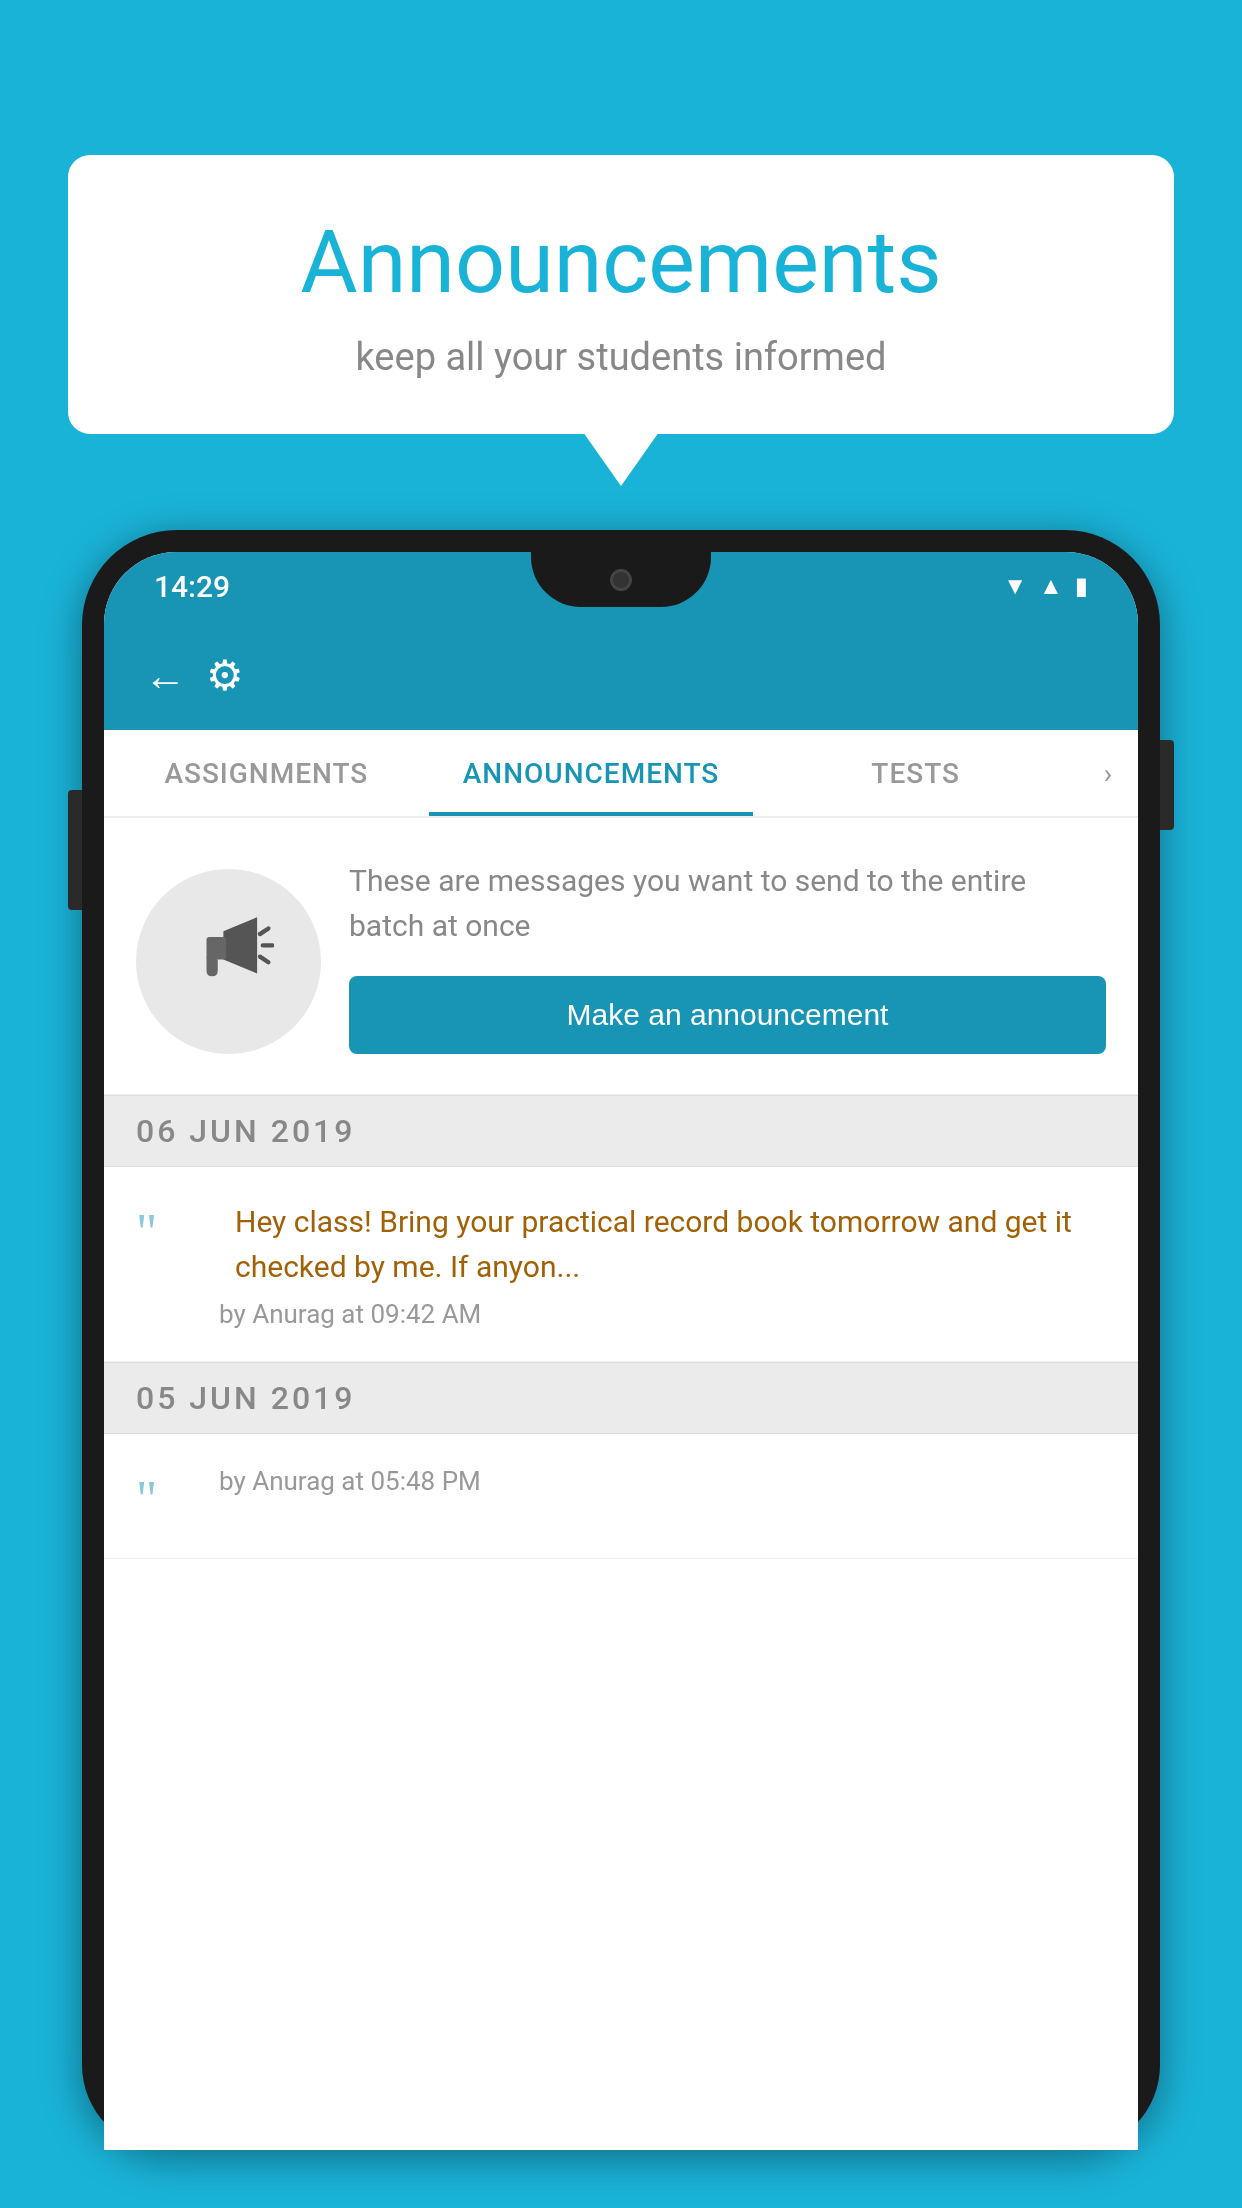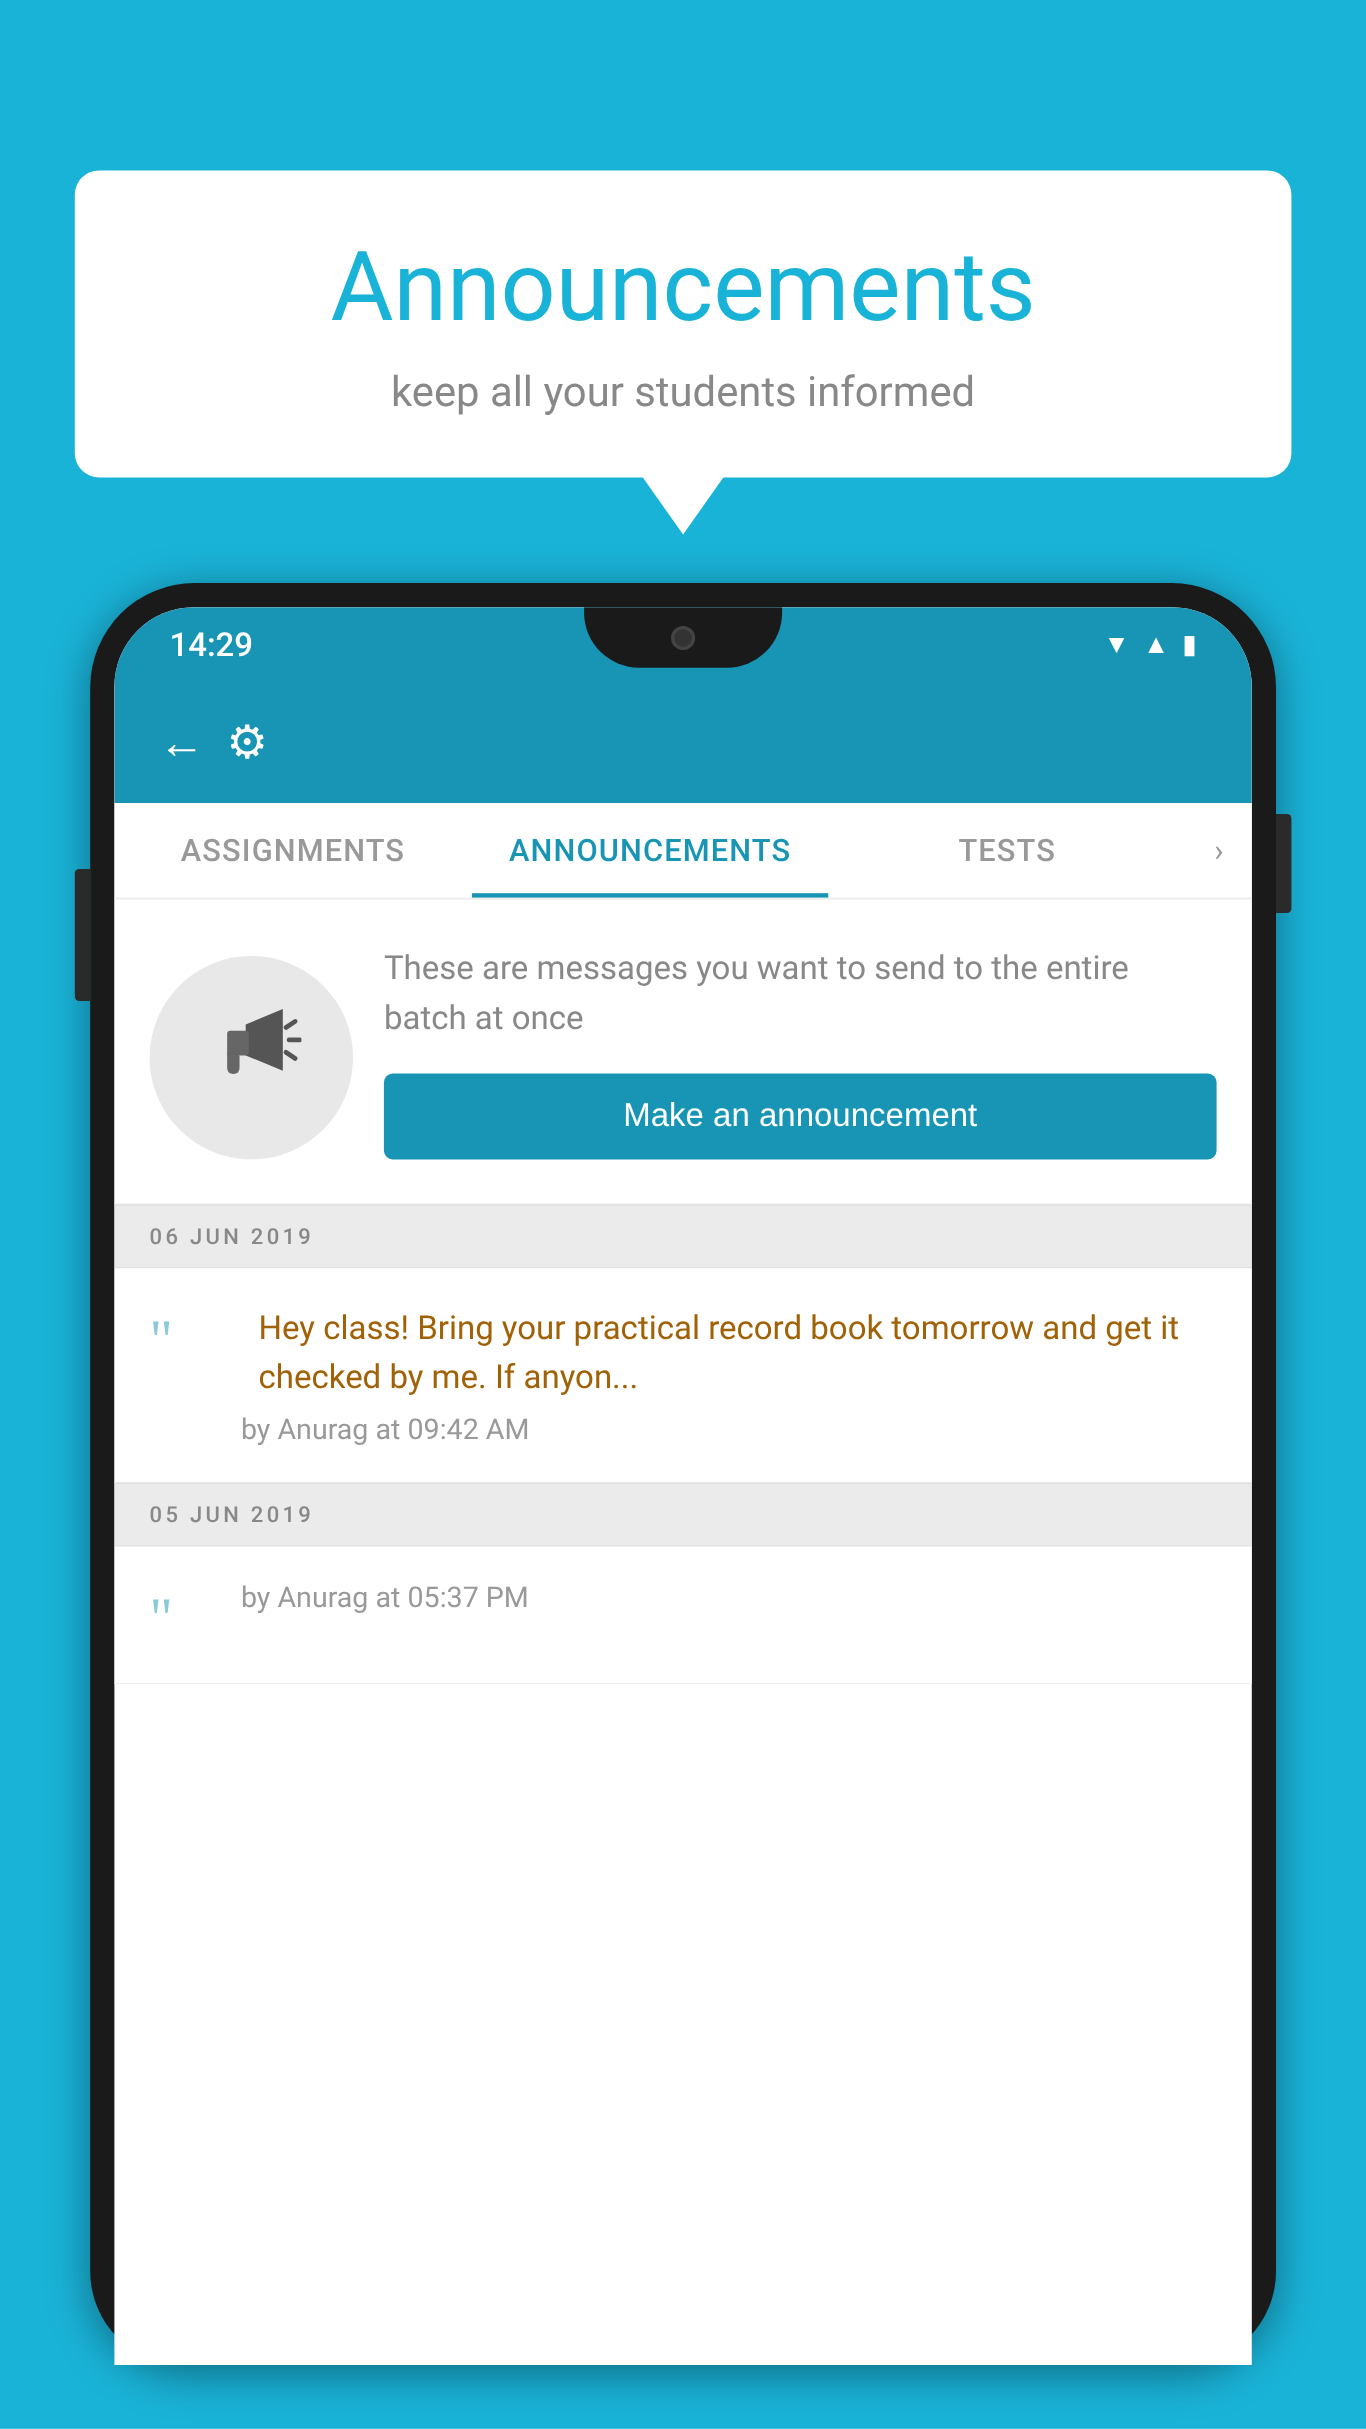--- a/index.html
+++ b/index.html
@@ -311,21 +311,21 @@
       font-size: 30px;
       font-weight: 500;
       cursor: pointer;
       width: 100%;
     }
 
     
     .date-separator {
       background: #ebebeb;
       padding: 16px 32px;
-      font-size: 20px;
+      font-size: 32px;
       color: #888;
       letter-spacing: 3px;
       font-weight: 500;
       border-bottom: 1px solid #ddd;
       border-top: 1px solid #ddd;
     }
 
     
     .announcement-item {
       background: white;
@@ -444,19 +444,19 @@
         <div class="announcement-content">
           <div class="announcement-text">Hey class! Bring your practical record book tomorrow and get it checked by me. If anyon...</div>
           <div class="announcement-meta">by Anurag at 09:42 AM</div>
         </div>
       </div>
 
       <div class="date-separator">05  JUN  2019</div>
       <div class="announcement-item-2 announcement-item">
         <div class="quote-icon">"</div>
         <div class="announcement-content">
-          <div class="announcement-meta">by Anurag at 05:37 PM</div>
+          <div class="announcement-meta">by Anurag at 05:48 PM</div>
         </div>
       </div>
 
     </div>
   </div>
 </div>
 
 </body></html>

